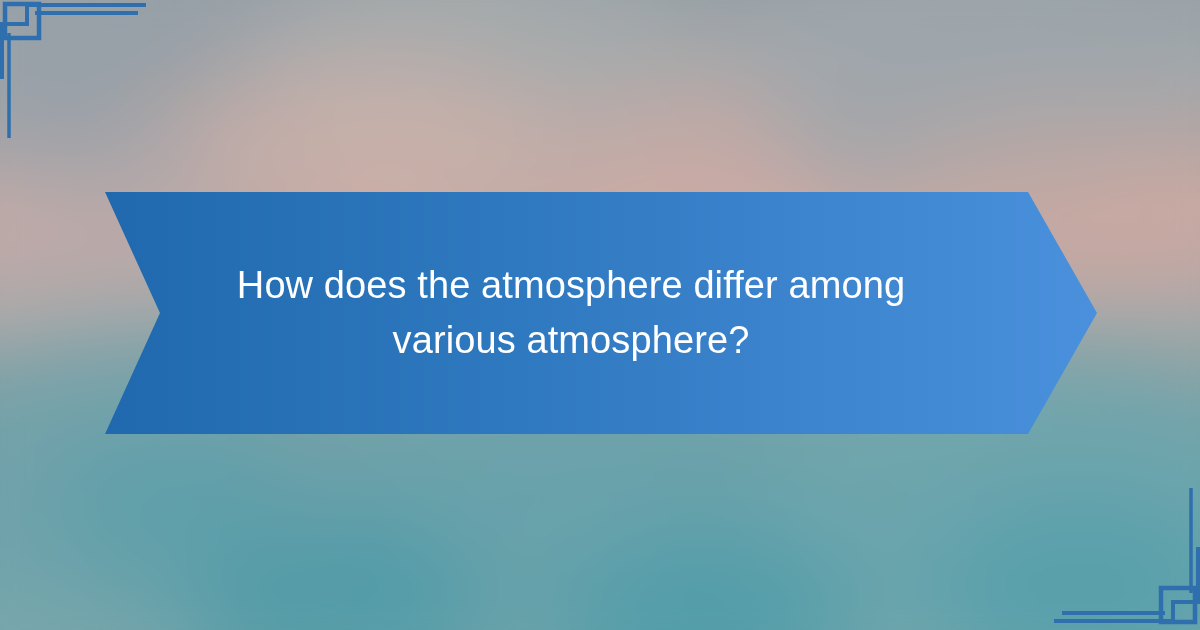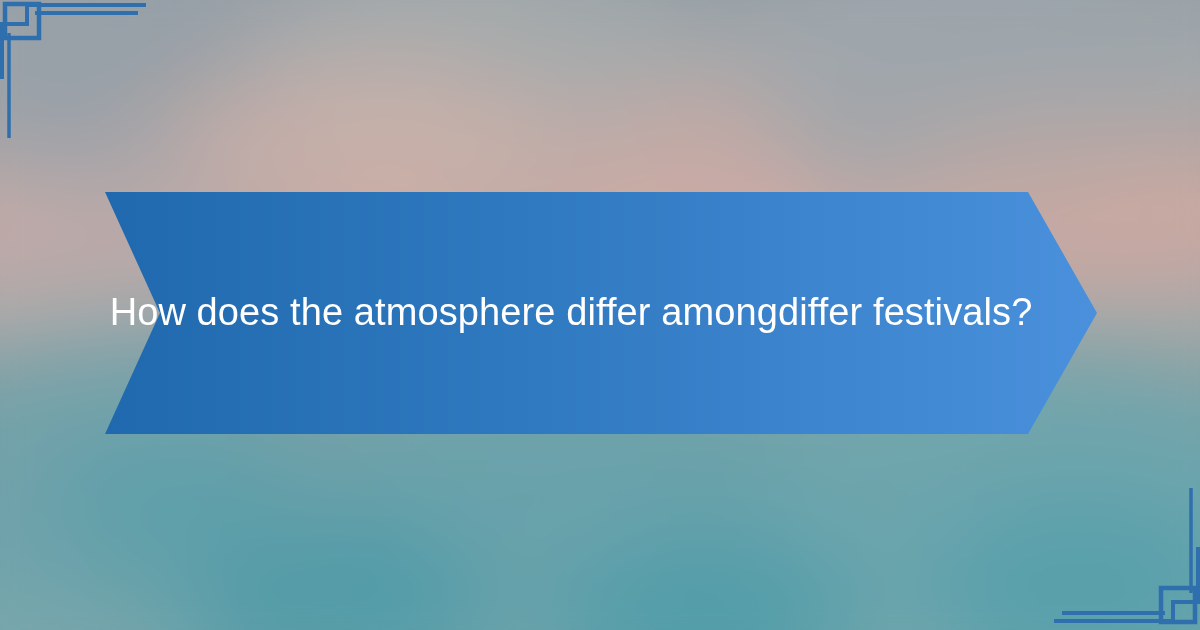--- a/index.html
+++ b/index.html
@@ -80,21 +80,21 @@
     -webkit-clip-path: polygon(0% 0%, 93.05% 0%, 100% 50%, 93.05% 100%, 0% 100%, 5.54% 50%);
     clip-path: polygon(0% 0%, 93.05% 0%, 100% 50%, 93.05% 100%, 0% 100%, 5.54% 50%);
   }
   .banner-text {
     position: absolute;
     left: 60px;
     right: 120px;
     top: 0;
     bottom: 0;
     display: flex;
-    flex-direction: row;
+    flex-direction: column;
     align-items: center;
     justify-content: center;
     color: #ffffff;
     font-size: 38px;
     font-weight: 400;
     line-height: 1.45;
     letter-spacing: 0.1px;
   }
   .banner-line { display: block; white-space: nowrap; }
 </style>
@@ -147,17 +147,17 @@
       <path d="M35 13 L138 13" stroke="#2f6fae" stroke-width="4"></path>
       <path d="M27 5 L27 24 L2 24" stroke="#2f6fae" stroke-width="4" fill="none"></path>
       <path d="M9 33 L9 138" stroke="#2f6fae" stroke-width="3.5"></path>
     </svg>
   </div>
 
   <div class="banner-wrap">
     <div class="banner-shape"></div>
     <div class="banner-text">
       <span class="banner-line">How does the atmosphere differ among</span>
-      <span class="banner-line">differ festivals?</span>
+      <span class="banner-line">various atmosphere?</span>
     </div>
   </div>
 
 </div>
 
 </body></html>

